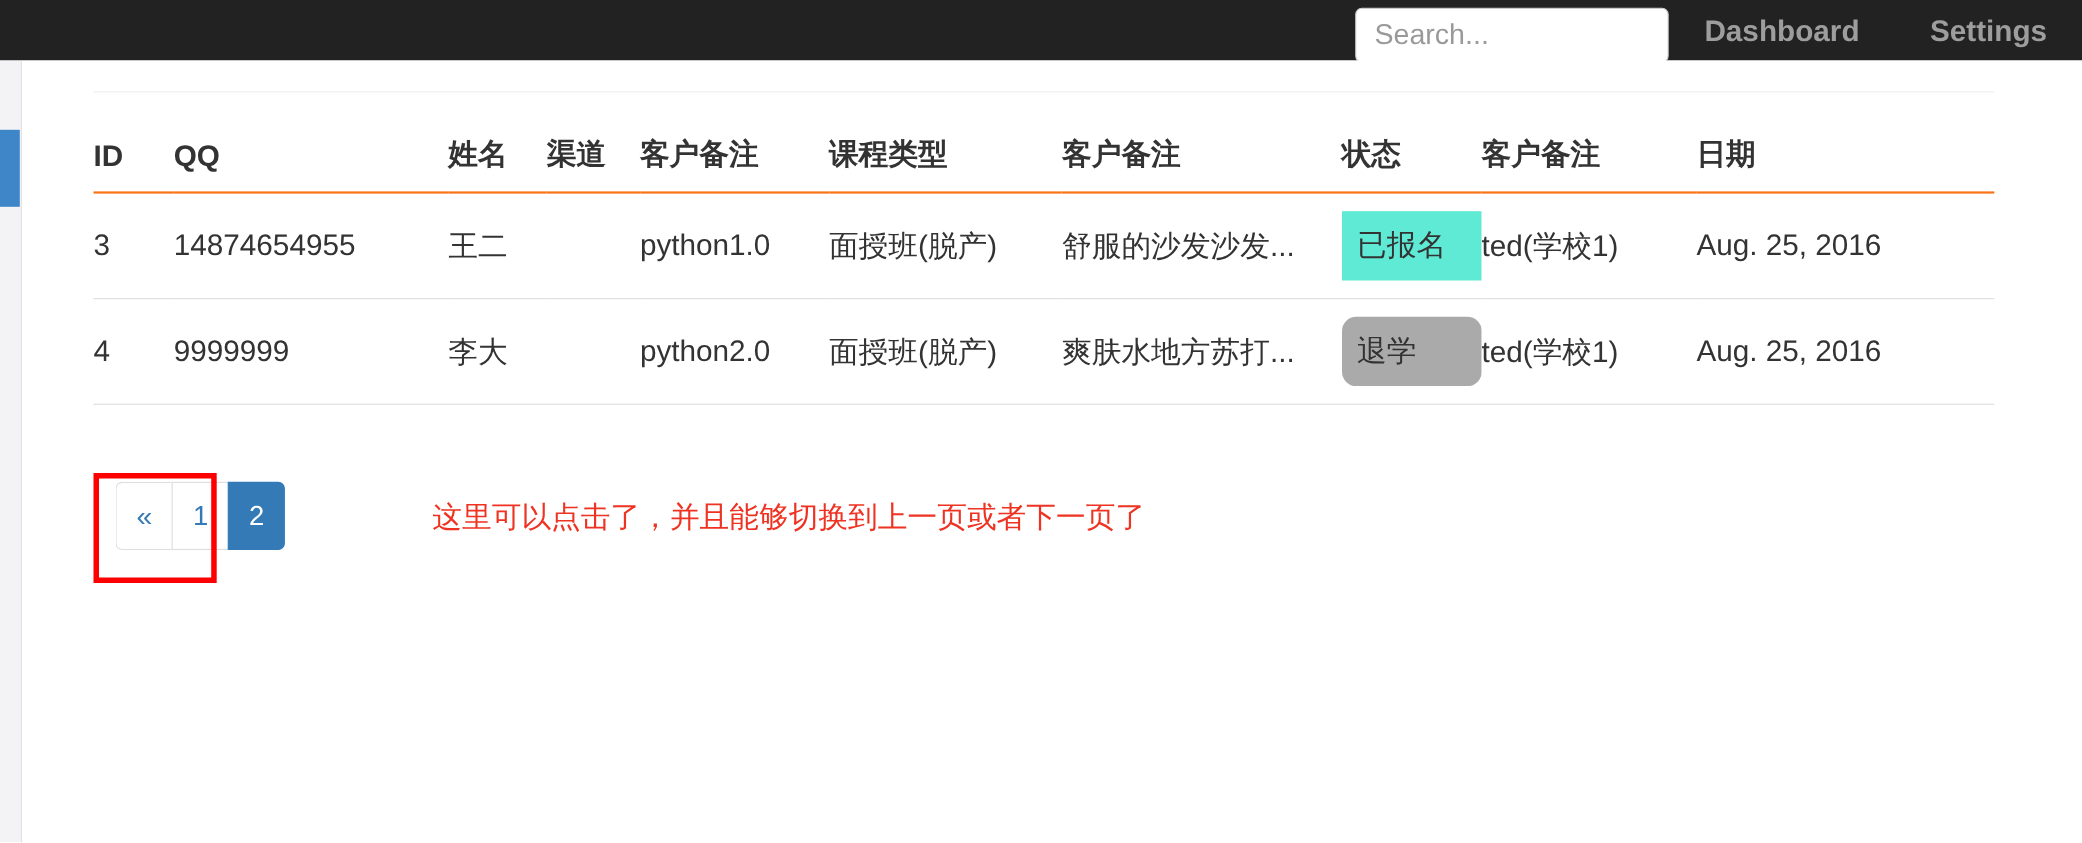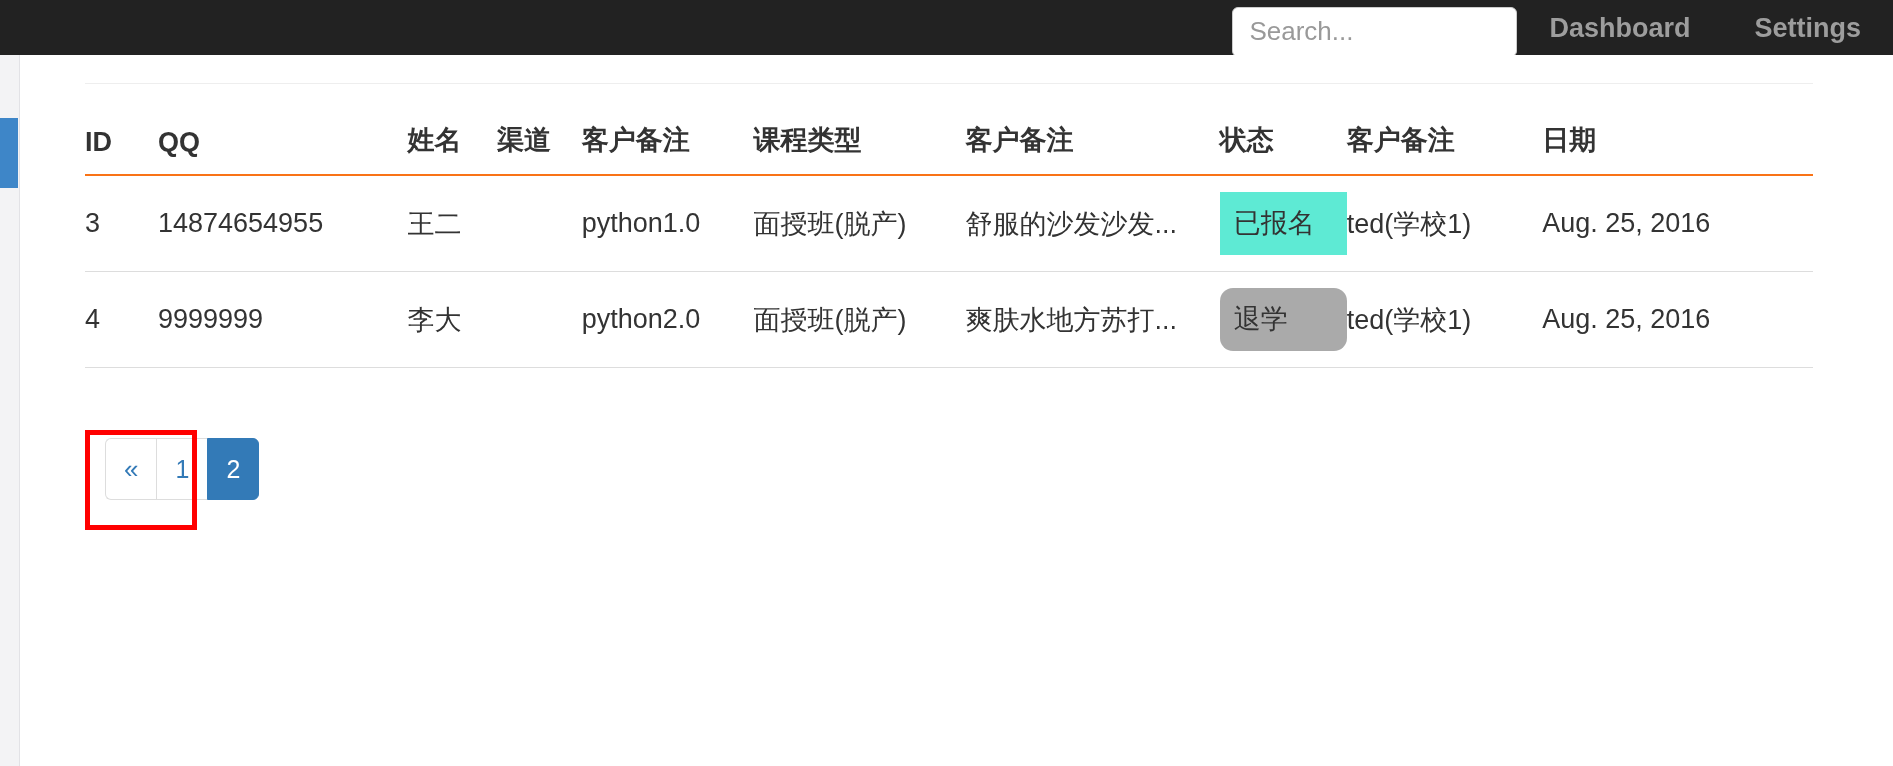--- a/index.html
+++ b/index.html
@@ -315,16 +315,17 @@
       </tbody>
     </table>
 
     <div class="pager-area">
       <div class="pagination">
         <a href="#" class="pg prev">«</a>
         <a href="#" class="pg">1</a>
         <a href="#" class="pg active">2</a>
       </div>
       <div class="pg-highlight"></div>
+      <div class="pager-note">这里可以点击了，并且能够切换到上一页或者下一页了</div>
     </div>
 
   </div>
 </div>
 
 </body></html>

